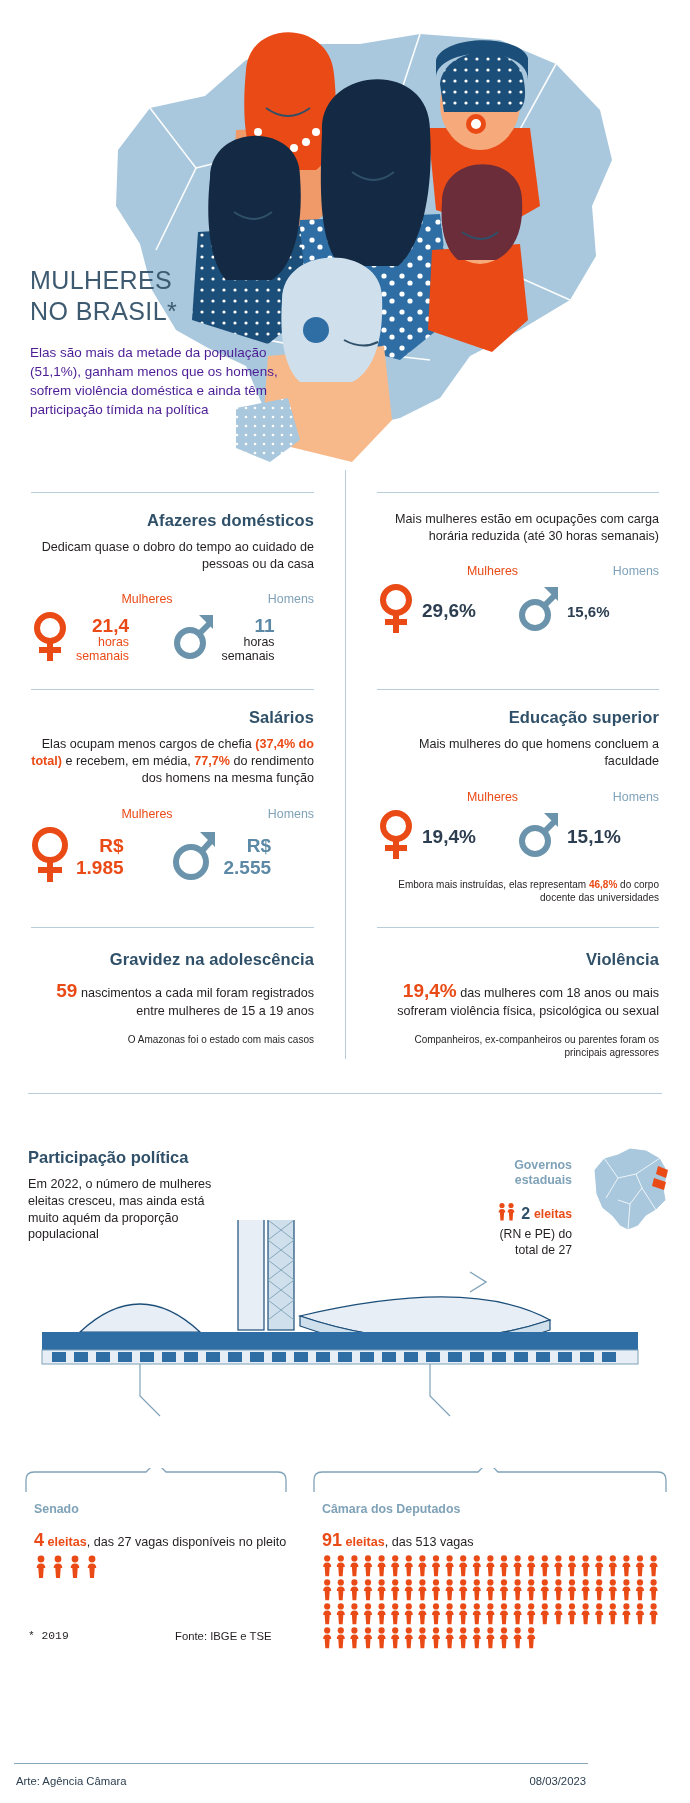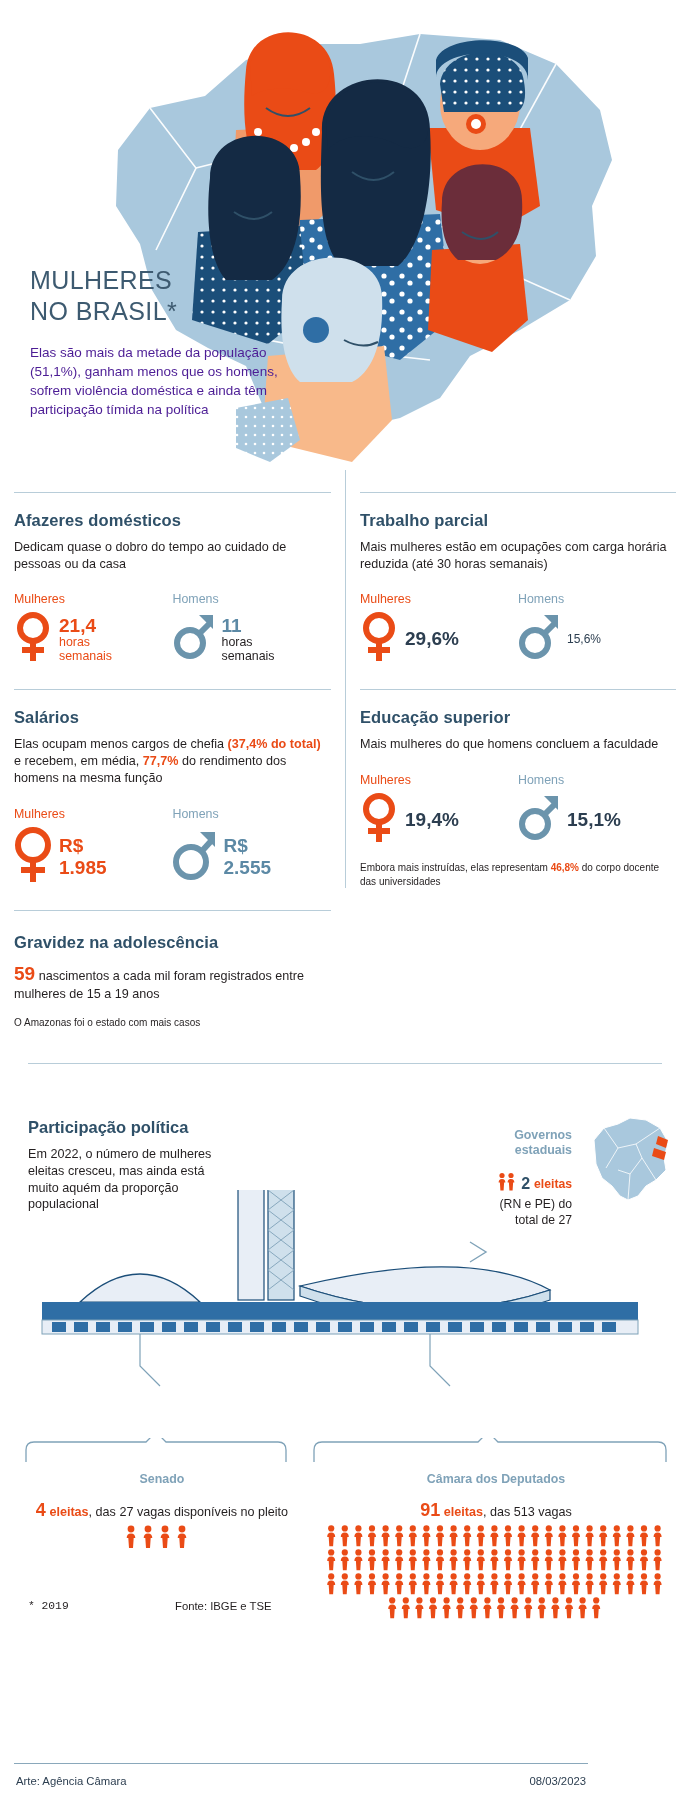--- a/index.html
+++ b/index.html
@@ -22,21 +22,21 @@
     color: #3d5a70; letter-spacing: .4px;
   }
   .hero-sub {
     margin-top: 17px; font-size: 13.5px; line-height: 1.42;
     color: #4c1d95;
   }
 
   
   .cols { position: relative; width: 690px; padding: 0 0 0 0; }
   .two-col { display: flex; }
-  .col { width: 345px; padding: 0 14px; position: relative; }
+  .col { width: 345px; padding: 0 31px; position: relative; text-align: right; }
   .col.right { border-left: 1px solid #b8cdd9; }
 
   .sec { padding-top: 18px; }
   .hr { height: 1px; background: #b8cdd9; margin: 22px 0 0 0; }
 
   h2.sec-title {
     font-size: 16.5px; font-weight: bold; color: #2f5068;
     margin-bottom: 9px; letter-spacing: .1px;
   }
   p.sec-desc { font-size: 12.6px; line-height: 1.33; color: #231f20; }
@@ -77,21 +77,21 @@
   .gov-title { font-size: 12.4px; font-weight: bold; color: #7fa2b8; line-height: 1.2; }
   .gov-row { display: flex; align-items: center; justify-content: flex-end; gap: 4px; margin-top: 14px; }
   .gov-num { font-size: 16px; font-weight: bold; color: #2f5068; }
   .gov-el { font-size: 12.2px; color: #ea4b16; font-weight: bold; }
   .gov-sub { font-size: 12.2px; color: #231f20; line-height: 1.3; margin-top: 1px; }
 
   .brasilia { position: absolute; left: 0; bottom: 0; width: 690px; height: 230px; z-index: 2; }
   .minimap { position: absolute; right: 14px; top: 24px; z-index: 6; }
 
   
-  .bottom { position: relative; width: 634px; height: 240px; text-align: center; }
+  .bottom { position: relative; width: 634px; height: 240px; }
   .bx { position: absolute; }
   .bx-label { font-size: 12.4px; font-weight: bold; color: #7fa2b8; }
   .bx-line { font-size: 12.6px; color: #231f20; margin-top: 14px; }
   .bx-line .n { font-size: 18px; font-weight: bold; color: #ea4b16; }
   .bx-line .e { color: #ea4b16; font-weight: bold; }
   .figs { margin-top: 3px; line-height: 0; }
   .figrow { line-height: 0; white-space: nowrap; }
 
   .foot-note { position: absolute; left: 28px; bottom: 48px; font-size: 11.3px; color: #231f20; font-family: Liberation Mono, monospace; }
   .foot-src { position: absolute; left: 175px; bottom: 48px; font-size: 11.3px; color: #231f20; }
@@ -257,21 +257,20 @@
                 </span>
               </div>
             </div>
           </div>
         </div>
       </div>
 
       <div class="col right">
         <div class="hr"></div>
         <div class="sec">
-          <h2 class="sec-title">Trabalho parcial</h2>
           <p class="sec-desc">Mais mulheres estão em ocupações com carga horária reduzida (até 30 horas semanais)</p>
           <div class="pair">
             <div class="unit">
               <div class="lbl f">Mulheres</div>
               <div class="row">
                 <span class="sym">
                   <svg width="38" height="52" viewBox="0 0 38 52">
                       <circle cx="19" cy="17" r="13" fill="none" stroke="#ea4b16" stroke-width="6"></circle>
                       <rect x="16" y="30" width="6" height="20" fill="#ea4b16"></rect>
                       <rect x="8" y="36" width="22" height="6" fill="#ea4b16"></rect>
@@ -283,21 +282,21 @@
             <div class="unit">
               <div class="lbl m">Homens</div>
               <div class="row">
                 <span class="sym">
                   <svg width="42" height="52" viewBox="0 0 42 52">
                       <circle cx="17" cy="32" r="13" fill="none" stroke="#6b94ac" stroke-width="6"></circle>
                       <path d="M27 22 L38 11" stroke="#6b94ac" stroke-width="6"></path>
                       <path d="M40 4 L40 18 L26 4 Z" fill="#6b94ac"></path>
                     </svg>
                 </span>
-                <span class="num m" style="font-size:12px;font-weight:normal">15,6%</span>
+                <span class="num m" style="font-size:15px;font-weight:bold">15,6%</span>
               </div>
             </div>
           </div>
         </div>
       </div>
     </div>
 
     <div class="two-col">
 
       <div class="col left">
@@ -384,20 +383,28 @@
 
       <div class="col left">
         <div class="hr"></div>
         <div class="sec" style="padding-top:22px">
           <h2 class="sec-title">Gravidez na adolescência</h2>
           <p class="sec-desc"><span class="big-orange">59</span><span> nascimentos a cada mil foram registrados entre mulheres de 15 a 19 anos</span></p>
           <p class="sec-note">O Amazonas foi o estado com mais casos</p>
         </div>
       </div>
 
+      <div class="col right">
+        <div class="hr"></div>
+        <div class="sec" style="padding-top:22px">
+          <h2 class="sec-title">Violência</h2>
+          <p class="sec-desc"><span class="big-orange">19,4%</span><span> das mulheres com 18 anos ou mais sofreram violência física, psicológica ou sexual</span></p>
+          <p class="sec-note">Companheiros, ex-companheiros ou parentes foram os principais agressores</p>
+        </div>
+      </div>
     </div>
   </div>
 
   <div class="pol-divider" style="margin-top:34px"></div>
   <div class="politics">
 
     <div class="pol-text">
       <div class="pol-title">Participação política</div>
       <div class="pol-desc">Em 2022, o número de mulheres eleitas cresceu, mas ainda está muito aquém da proporção populacional</div>
     </div>

